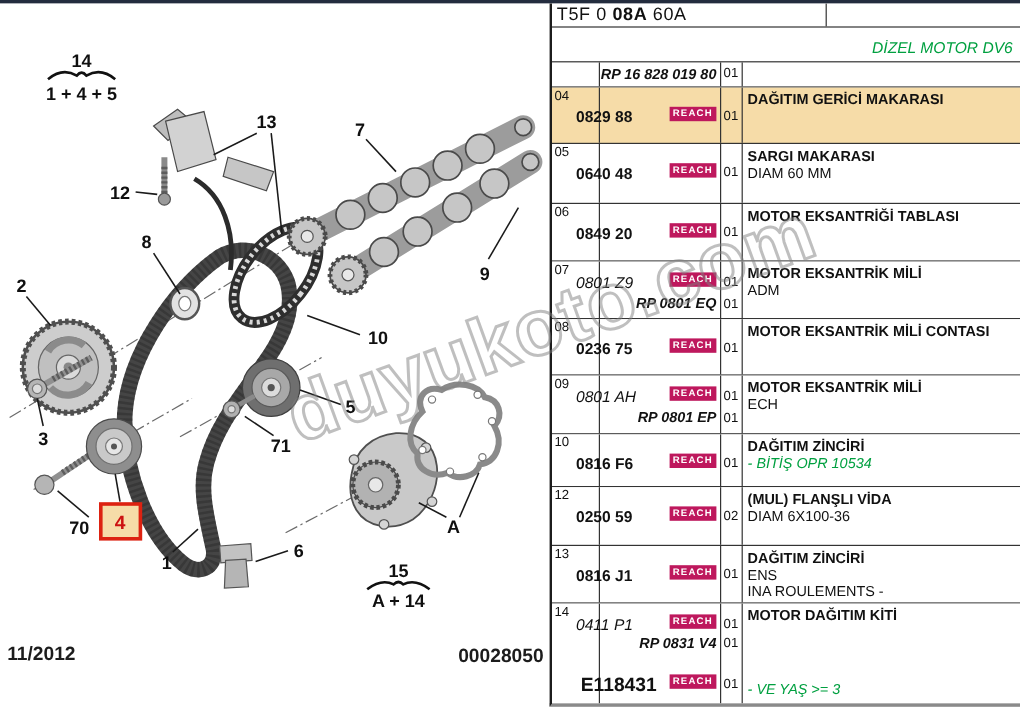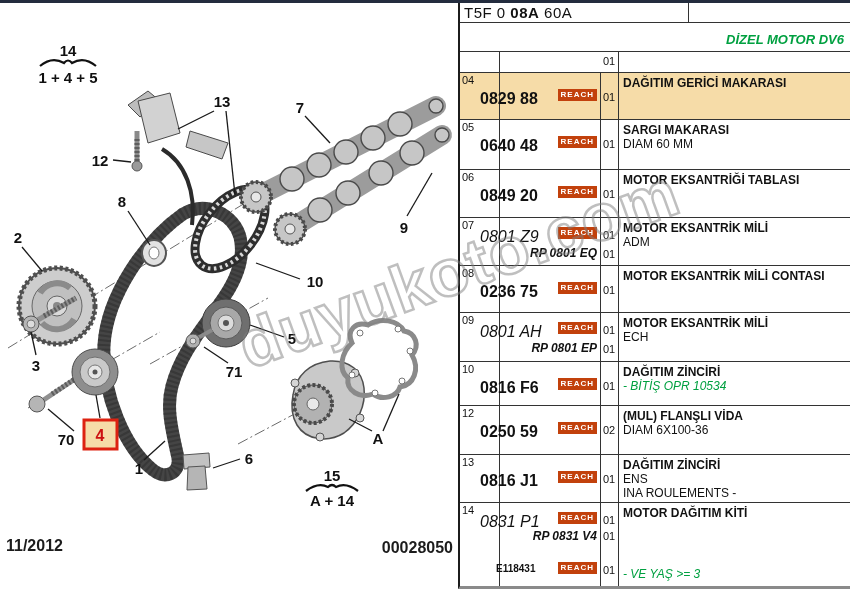--- a/index.html
+++ b/index.html
@@ -24,46 +24,46 @@
   svg .brace{stroke:#111;stroke-width:2.2;fill:none;}
 
   
   #parts{position:absolute;left:458px;top:3px;width:392px;height:583px;background:#fff;
          border-left:2px solid #1c1c1c;border-bottom:3px solid #8a8a8a;box-sizing:content-box;}
   .hdr{position:relative;height:19px;border-bottom:1px solid #333;}
   .hdr-box{position:absolute;left:0;top:0;width:229px;height:19px;border-right:1px solid #333;
            box-sizing:border-box;font-size:15px;padding:1px 0 0 4px;letter-spacing:.5px;white-space:nowrap;}
   .hdr-box b{font-weight:bold;}
   .dv6row{position:relative;height:28px;border-bottom:1px solid #333;}
-  .dv6{position:absolute;right:8px;top:9px;font-size:13px;font-weight:bold;font-style:italic;color:#00A040;}
+  .dv6{position:absolute;right:8px;top:9px;font-size:13px;font-weight:normal;font-style:italic;color:#00A040;}
 
   .trow{position:relative;border-bottom:1px solid #333;box-sizing:border-box;background:#fff;}
   .hl{background:#F6DCA8;}
   .c-num{position:absolute;left:0;top:0;bottom:0;width:40px;border-right:1px solid #333;
          box-sizing:border-box;font-size:11px;padding:1px 0 0 2px;}
   .c-part{position:absolute;left:16px;top:0;bottom:0;width:125px;border-right:1px solid #333;box-sizing:border-box;}
   .c-qty{position:absolute;left:141px;top:0;bottom:0;width:18px;border-right:1px solid #333;
          box-sizing:border-box;font-size:11px;}
   .c-desc{position:absolute;left:159px;top:0;bottom:0;right:0;padding:3px 0 0 4px;box-sizing:border-box;}
 
-  .pnum{position:absolute;left:4px;top:17px;font-weight:bold;font-size:16px;white-space:nowrap;}
+  .pnum{position:absolute;left:4px;top:17px;font-weight:bold;font-size:13px;white-space:nowrap;}
   .pnum.it{font-style:italic;top:10px;font-weight:normal;}
-  .reach{position:absolute;right:3px;top:16px;background:#c2410c;color:#fff;font-size:8px;font-weight:bold;
+  .reach{position:absolute;right:3px;top:16px;background:#be185d;color:#fff;font-size:8px;font-weight:bold;
          letter-spacing:1px;padding:2px 3px;line-height:1;}
   .reach.hi{top:9px;}
   .reach.sub{top:59px;}
   .rpline{position:absolute;right:3px;top:28px;font-weight:bold;font-style:italic;font-size:12px;white-space:nowrap;}
   .q{position:absolute;left:2px;top:18px;}
   .q.hi{top:11px;}
   .q.q2{top:30px;}
   .q.sub{top:61px;}
   .d1{font-weight:bold;font-size:12px;line-height:14px;white-space:nowrap;}
   .d2{font-size:12px;line-height:14px;white-space:nowrap;}
   .green{color:#00A040;font-style:italic;}
-  .sub-part{position:absolute;left:20px;top:60px;font-weight:bold;font-size:10px;}
+  .sub-part{position:absolute;left:8px;top:60px;font-weight:bold;font-size:16px;}
   .sub-desc{position:absolute;left:4px;top:49px;font-weight:bold;font-size:12px;white-space:nowrap;}
   .sub-note{position:absolute;left:4px;top:64px;font-size:12px;white-space:nowrap;text-align:right;}
   .rp-hdr{position:relative;height:20px;border-bottom:1px solid #333;}
   .rp-ref{position:absolute;right:3px;top:3px;font-weight:bold;font-style:italic;font-size:12px;white-space:nowrap;}
 </style>
 </head>
 <body>
 
 <div id="page">
   <div id="topbar"></div>
@@ -276,20 +276,23 @@
     <div class="hdr">
       <div class="hdr-box"><span>T5F 0 </span><b>08A</b><span> 60A</span></div>
     </div>
 
     <div class="dv6row">
       <div class="dv6">DİZEL MOTOR DV6</div>
     </div>
 
     <div class="rp-hdr">
       <div class="c-num"></div>
+      <div class="c-part">
+          <span class="rp-ref">RP 16 828 019 80</span>
+        </div>
       <div class="c-qty">
           <span class="q" style="top:3px">01</span>
         </div>
       <div class="c-desc"></div>
     </div>
 
     <div class="trow hl" style="height:47px">
       <div class="c-num">04</div>
       <div class="c-part">
         <span class="pnum">0829 88</span>
@@ -422,21 +425,21 @@
       <div class="c-desc">
         <div class="d1">DAĞITIM ZİNCİRİ</div>
         <div class="d2">ENS</div>
         <div class="d2">INA ROULEMENTS -</div>
       </div>
     </div>
 
     <div class="trow" style="height:83px;border-bottom:none">
       <div class="c-num">14</div>
       <div class="c-part">
-        <span class="pnum it">0831 P1</span>
+        <span class="pnum it">0411 P1</span>
         <span class="reach hi">REACH</span>
         <span class="rpline" style="top:26px">RP 0831 V4</span>
         <span class="sub-part">E118431</span>
         <span class="reach sub">REACH</span>
       </div>
       <div class="c-qty">
         <span class="q hi">01</span>
         <span class="q" style="top:27px">01</span>
         <span class="q sub">01</span>
       </div>

